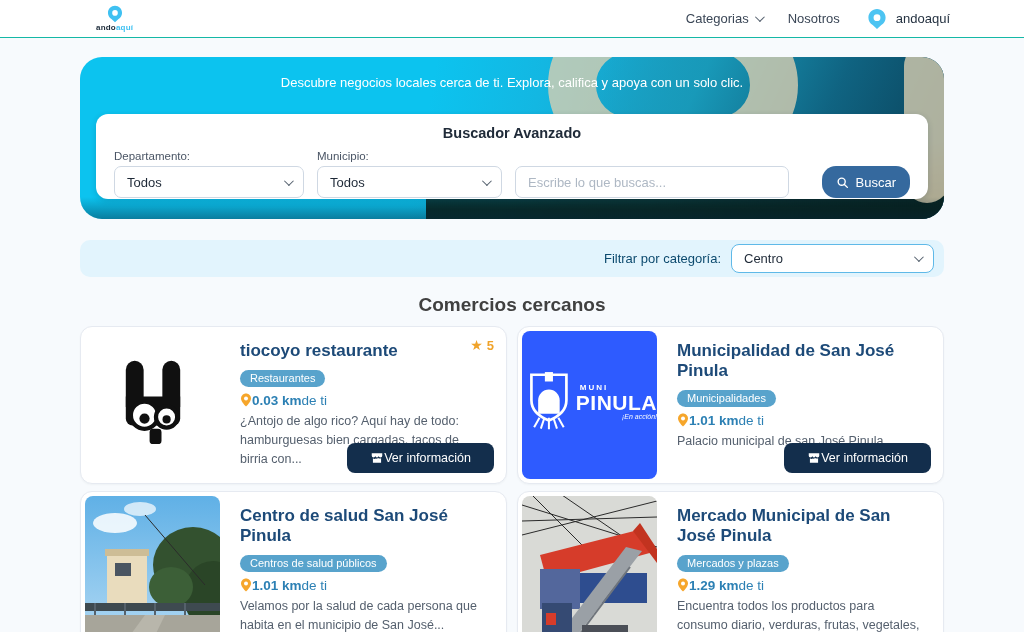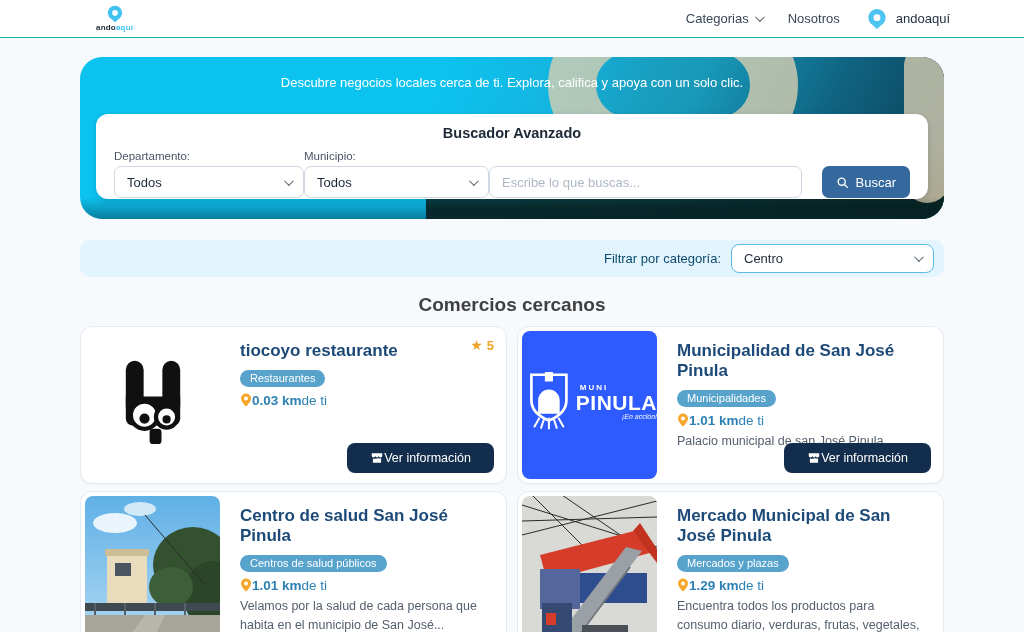--- a/index.html
+++ b/index.html
@@ -30,32 +30,32 @@
   .hero-bottom-shade { position:absolute; left:0; right:0; bottom:0; height:22px;
     background:linear-gradient(to bottom,rgba(6,40,60,0) 0%,rgba(6,40,60,.45) 100%); }
   .glyph-arc { position:absolute; top:-52px; left:468px; width:250px; height:160px;
     border:48px solid rgba(221,207,177,.78); border-radius:110px; }
   .glyph-stem { position:absolute; top:-14px; right:-6px; width:46px; height:160px;
     background:rgba(221,207,177,.78); border-radius:24px; }
   .tagline { position:relative; z-index:3; text-align:center; color:#fff; font-size:13px; padding-top:18px; }
   .search-card { position:absolute; z-index:4; left:16px; right:16px; top:57px; height:85px;
     background:#fff; border-radius:12px; padding:11px 18px 12px; box-shadow:0 2px 6px rgba(10,40,60,.18); }
   .search-title { text-align:center; font-size:14.5px; font-weight:700; color:#202b39; }
-  .search-form { display:flex; align-items:flex-end; margin-top:9px; }
+  .search-form { display:flex; align-items:flex-end; gap:13px; margin-top:9px; }
   .field { display:flex; flex-direction:column; }
   .field-label { font-size:11.5px; color:#4a5565; margin-bottom:4px; }
   .select { height:32px; border:1px solid #cfd8e3; border-radius:7px; background:#fff;
     display:flex; align-items:center; justify-content:space-between; padding:0 12px;
     font-size:13px; color:#1e2937; cursor:pointer; }
   .sel-dept { width:190px; }
   .sel-muni { width:185px; }
   .query-input { flex:1; height:32px; border:1px solid #cfd8e3; border-radius:7px;
     padding:0 12px; font-size:13px; color:#1e2937; outline:none; font-family:inherit; }
   .query-input::placeholder { color:#aeb8c4; }
-  .search-btn { height:32px; background:#35699e; color:#fff; border:none; border-radius:7px;
+  .search-btn { height:32px; background:#35699e; color:#fff; border:none; border-radius:14px;
     padding:0 14px; font-size:13px; display:flex; align-items:center; gap:7px; cursor:pointer; font-family:inherit;margin-left:20px; }
 
   
   .filter-bar { margin-top:21px; height:37px; background:#e2f4fd; border-radius:10px;
     display:flex; align-items:center; justify-content:flex-end; gap:10px; padding:0 10px 0 0; }
   .filter-label { font-size:13px; color:#0c4a6e; }
   .filter-select { width:203px; height:29px; background:#fff; border:1.5px solid #5fb9e8; border-radius:8px;
     display:flex; align-items:center; justify-content:space-between; padding:0 12px;
     font-size:13px; color:#1e2937; cursor:pointer; }
 
@@ -197,20 +197,21 @@
         <div class="distance">
           <span>
             <svg width="12" height="14" viewBox="0 0 24 28">
                 <path d="M12 1C6.5 1 2 5.5 2 11c0 7 10 16 10 16s10-9 10-16c0-5.5-4.5-10-10-10z" fill="#f6a62b"></path>
                 <circle cx="12" cy="11" r="4" fill="#fff"></circle>
               </svg>
           </span>
           <span class="dist-value">0.03 km</span>
           <span class="dist-rest">de ti</span>
         </div>
+        <div class="desc">¿Antojo de algo rico? Aquí hay de todo: hamburguesas bien cargadas, tacos de birria con...</div>
         <button class="info-btn">
           <span>
             <svg width="14" height="14" viewBox="0 0 24 24" fill="#fff">
                 <path d="M3 4h18v4.2a3 3 0 0 1-3 3 3 3 0 0 1-3-3 3 3 0 0 1-6 0 3 3 0 0 1-3 3 3 3 0 0 1-3-3V4z"></path>
                 <path d="M5 12.6V20h14v-7.4a4.6 4.6 0 0 1-2 .4c-1.2 0-2.3-.4-3-1.1a4.7 4.7 0 0 1-4 1.1 4.6 4.6 0 0 1-5-.4z"></path>
               </svg>
           </span>
           <span>Ver información</span>
         </button>
       </div>

